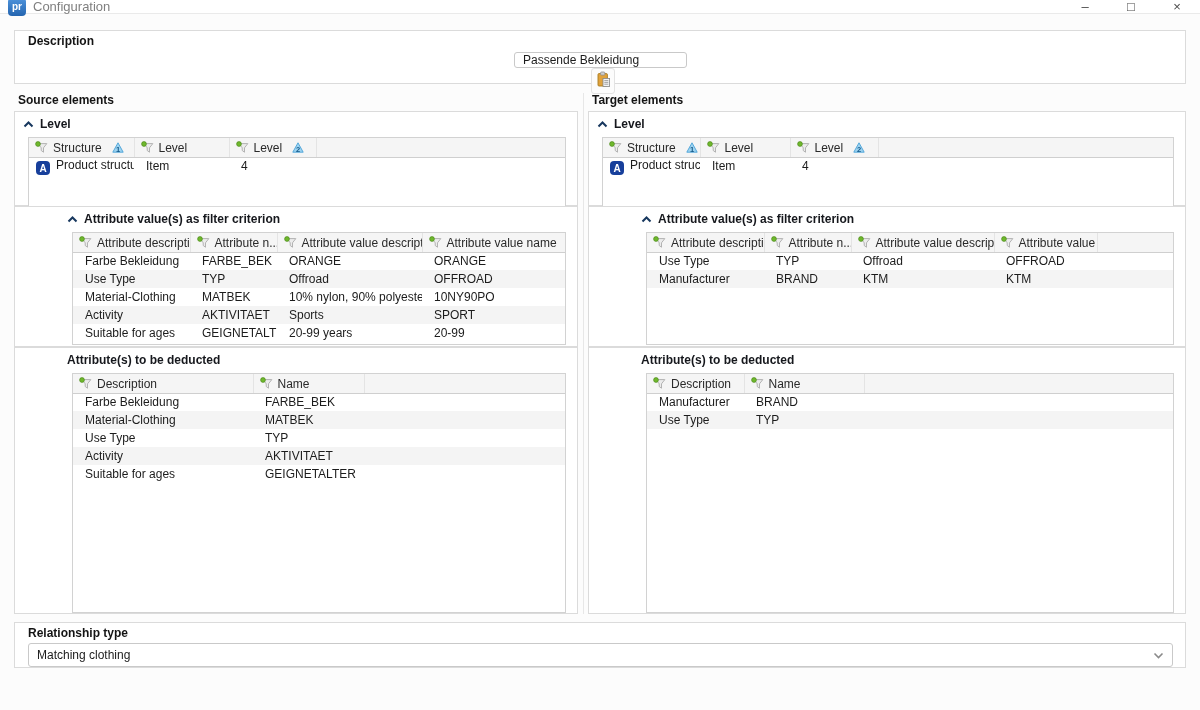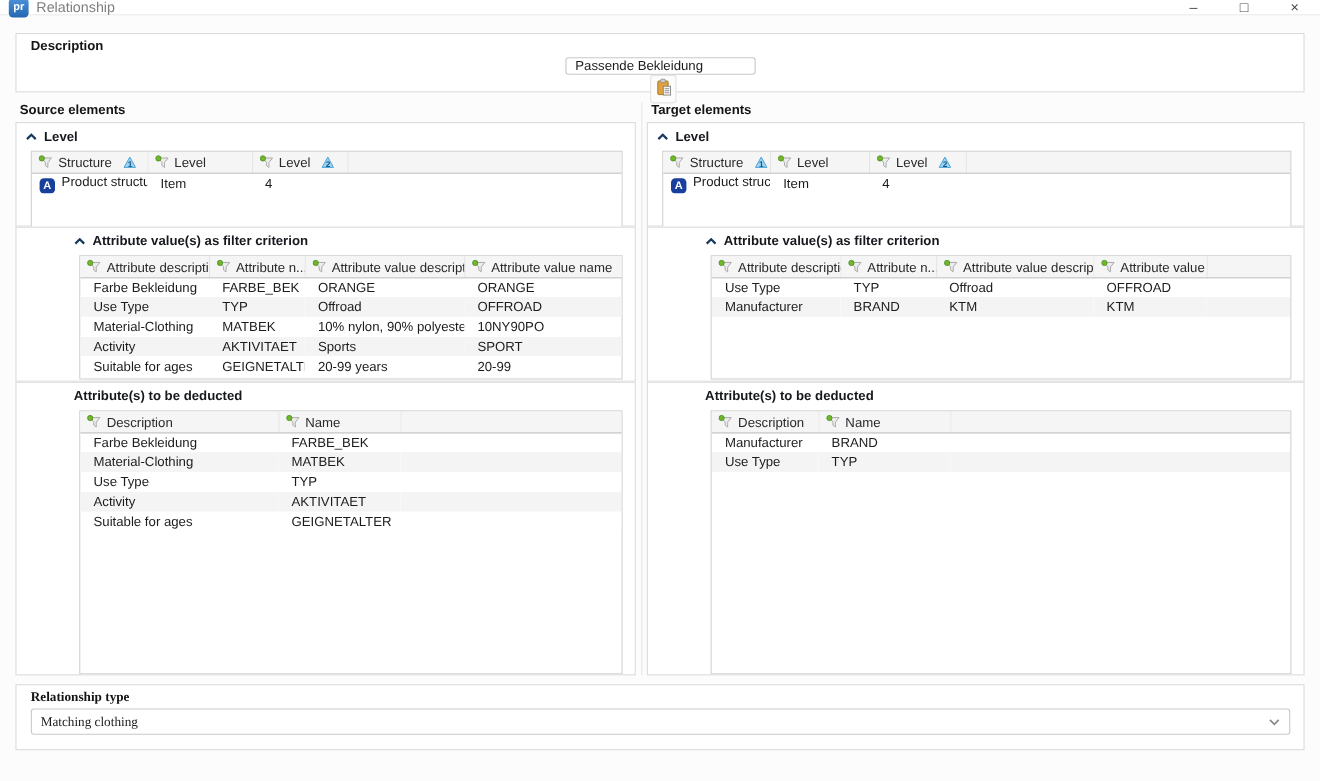--- a/index.html
+++ b/index.html
@@ -60,31 +60,31 @@
   thead th .hlabel { margin:0 2px 0 4px; vertical-align:middle; }
   thead th svg { vertical-align:middle; }
   tbody td { height:18px; padding:0 4px 0 12px; white-space:nowrap; overflow:hidden; color:#1c1c1c; }
   table.icon-rows tbody td:first-child { padding-left:7px; }
   tbody tr:nth-child(even) td { background:#f4f4f4; }
   tbody td.filler { background:#fff; }
   .a-icon { display:inline-flex; width:14px; height:14px; border-radius:4px; background:#173f9b;
             color:#fff; font-weight:bold; font-size:10px; align-items:center; justify-content:center;
             margin-right:6px; vertical-align:-3px; }
 
-  .rel-panel { height:60px; margin-top:8px; padding:3px 12px 0 13px;font-family:Liberation Serif, serif; }
+  .rel-panel { height:46px; margin-top:8px; padding:3px 12px 0 13px; }
   .dropdown { display:flex; align-items:center; height:23px; border:1px solid #c9c9c9; border-radius:3px;
               background:#fff; padding:11px 8px; margin-top:3px; cursor:pointer; }
   .dropdown .dd-value { flex:1; }
 </style>
 </head>
 <body>
 
 <div class="titlebar">
   <div class="app-icon">pr</div>
-  <div class="title-text">Relationship</div>
+  <div class="title-text">Configuration</div>
   <div class="win-controls">
     <div class="win-btn">–</div>
     <div class="win-btn">□</div>
     <div class="win-btn">×</div>
   </div>
 </div>
 
 <div class="content">
 
   <div class="panel desc-panel">

